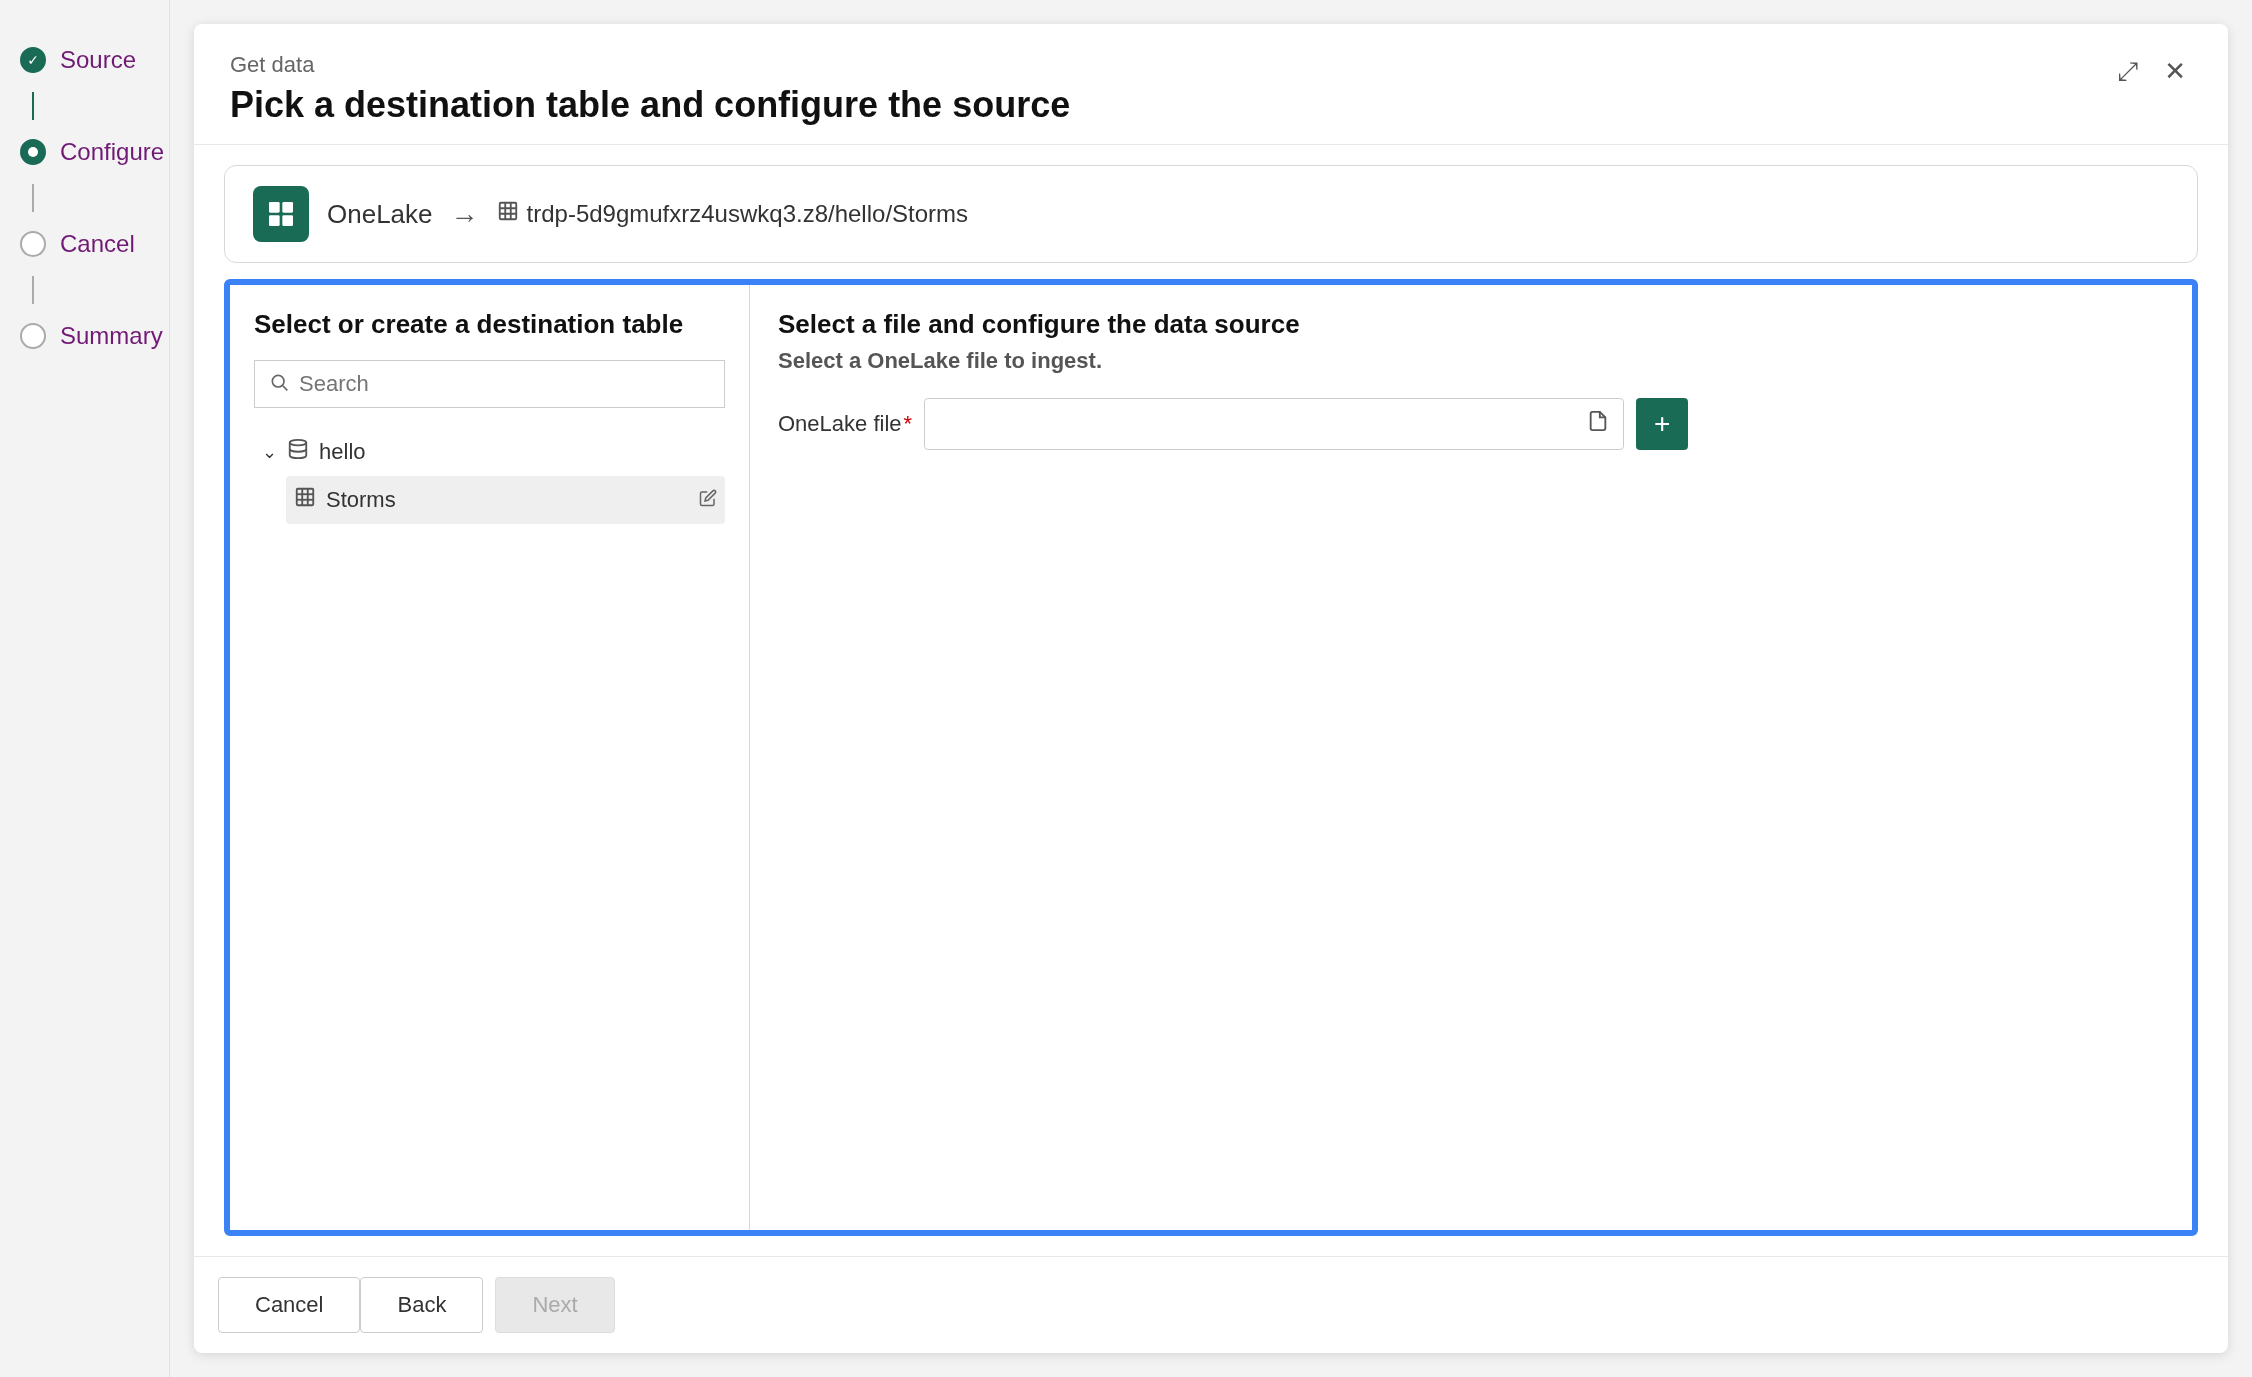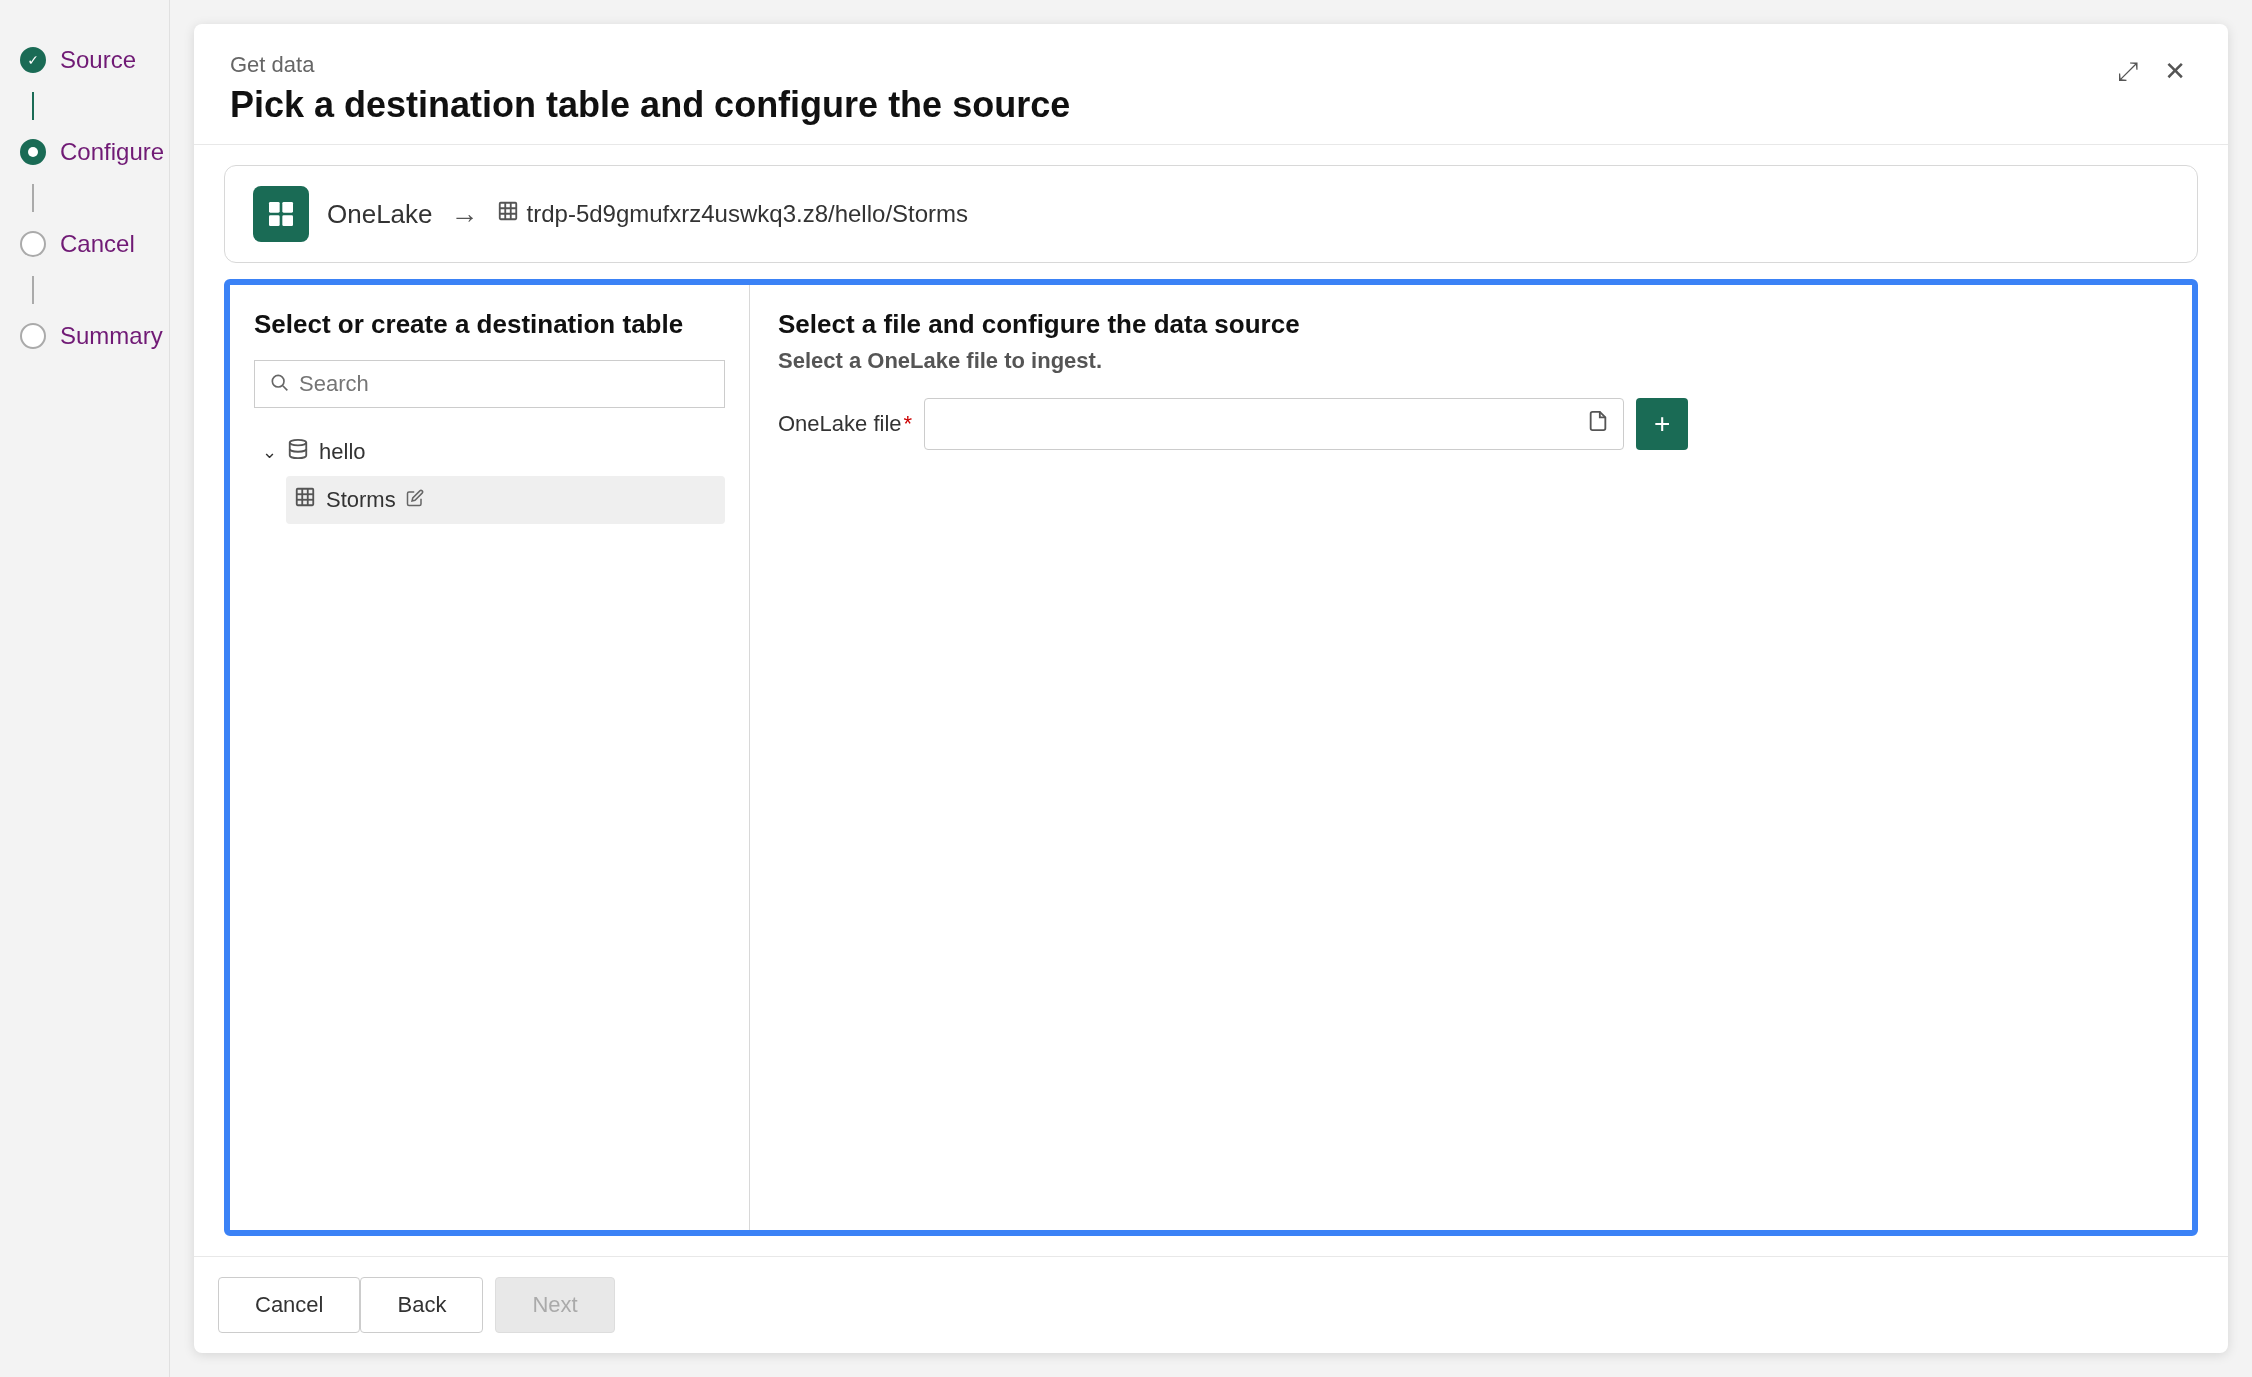--- a/index.html
+++ b/index.html
@@ -234,20 +234,21 @@
       margin-left: 32px;
       display: flex;
       align-items: center;
       gap: 10px;
       padding: 10px 8px;
       font-size: 22px;
       color: #333;
       cursor: pointer;
       border-radius: 4px;
       background: #efefef;
+      justify-content: space-between;
     }
     .tree-child-left {
       display: flex;
       align-items: center;
       gap: 10px;
     }
     .edit-icon {
       color: #666;
       font-size: 18px;
       cursor: pointer;

